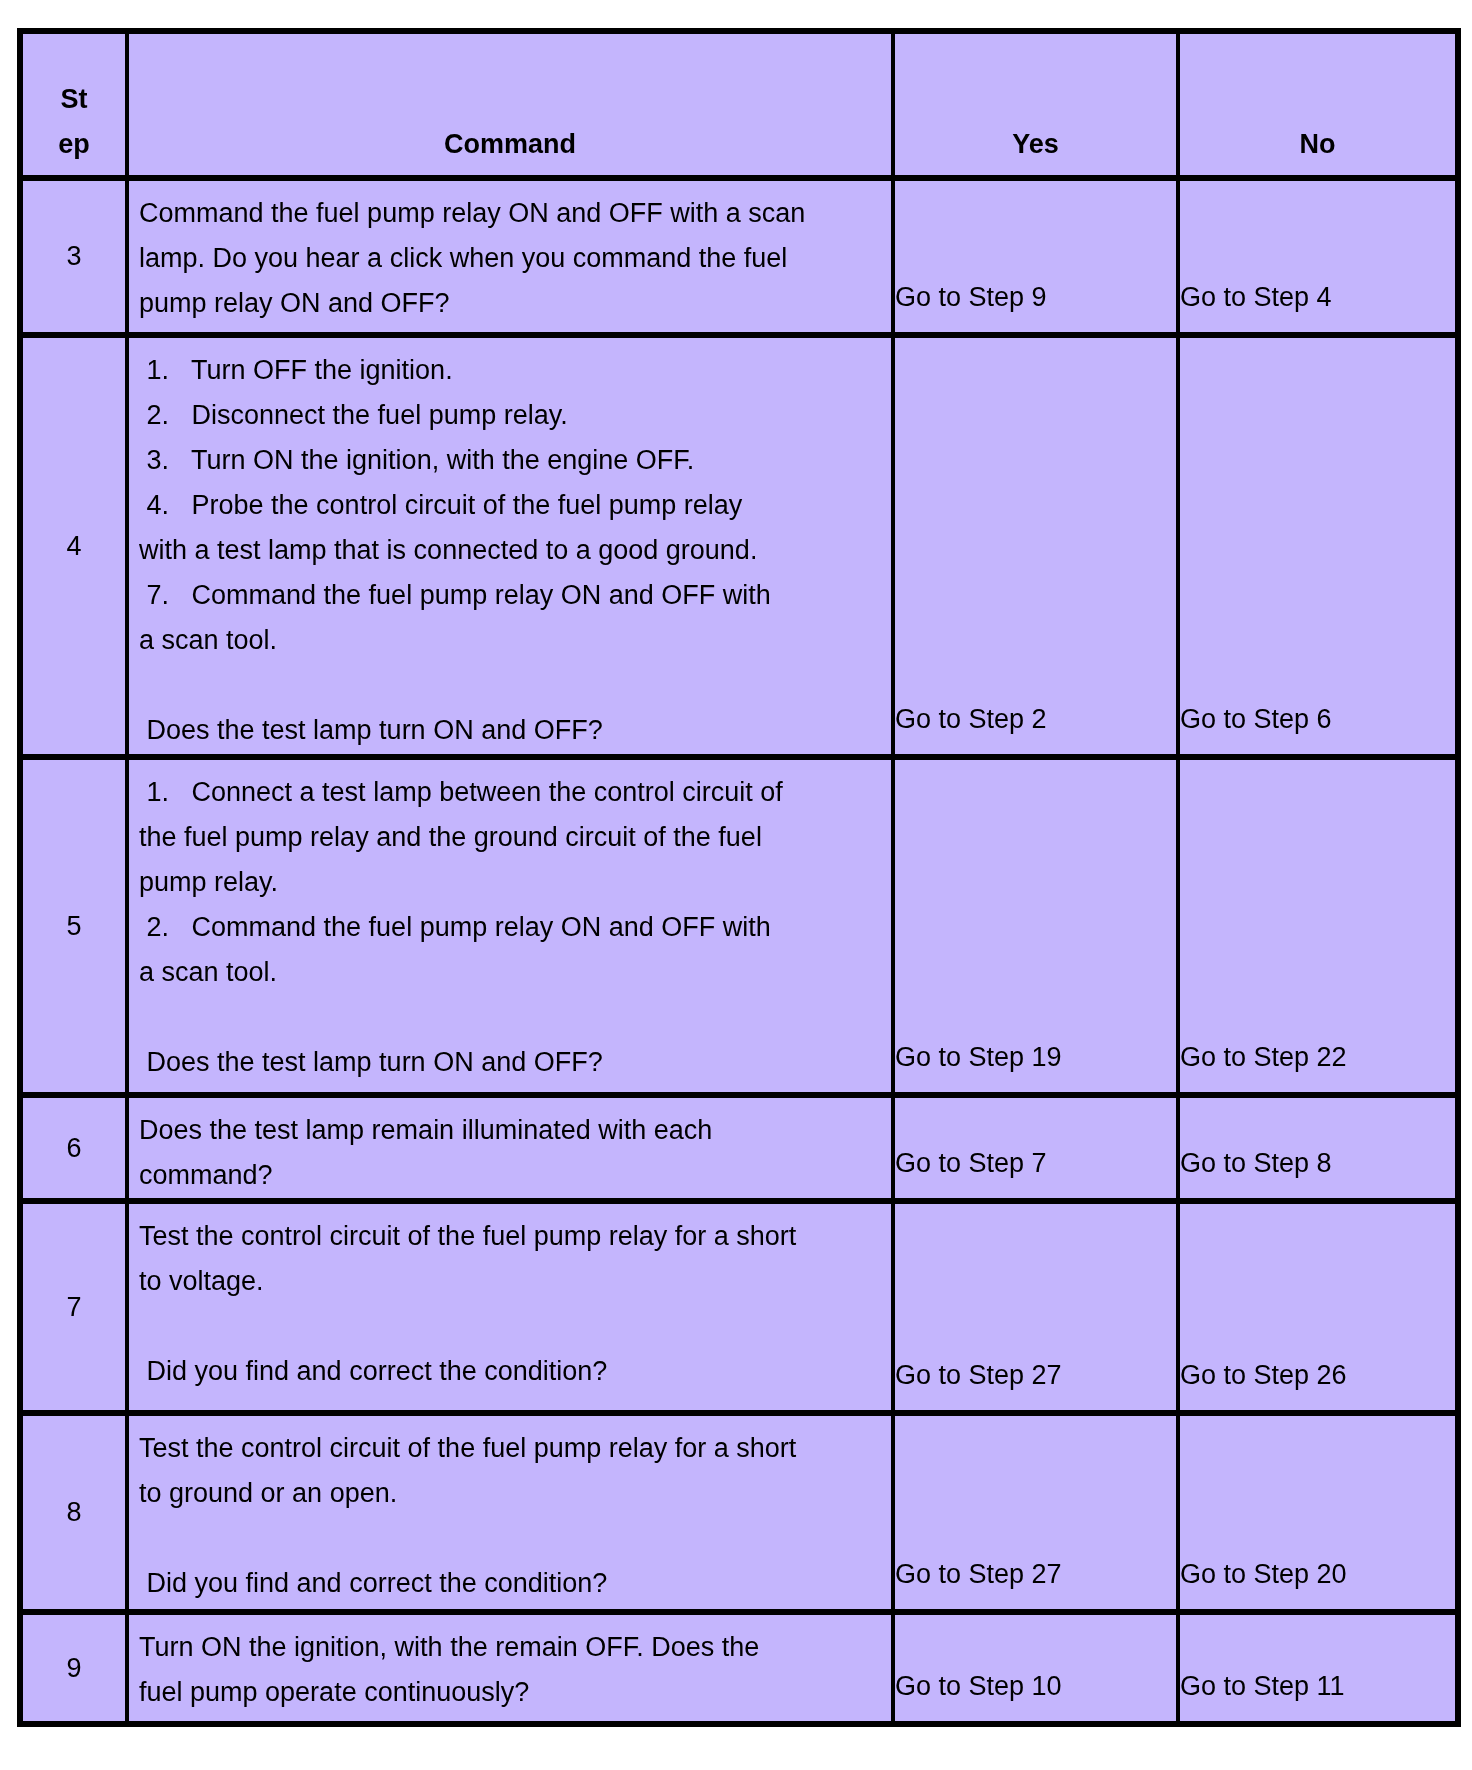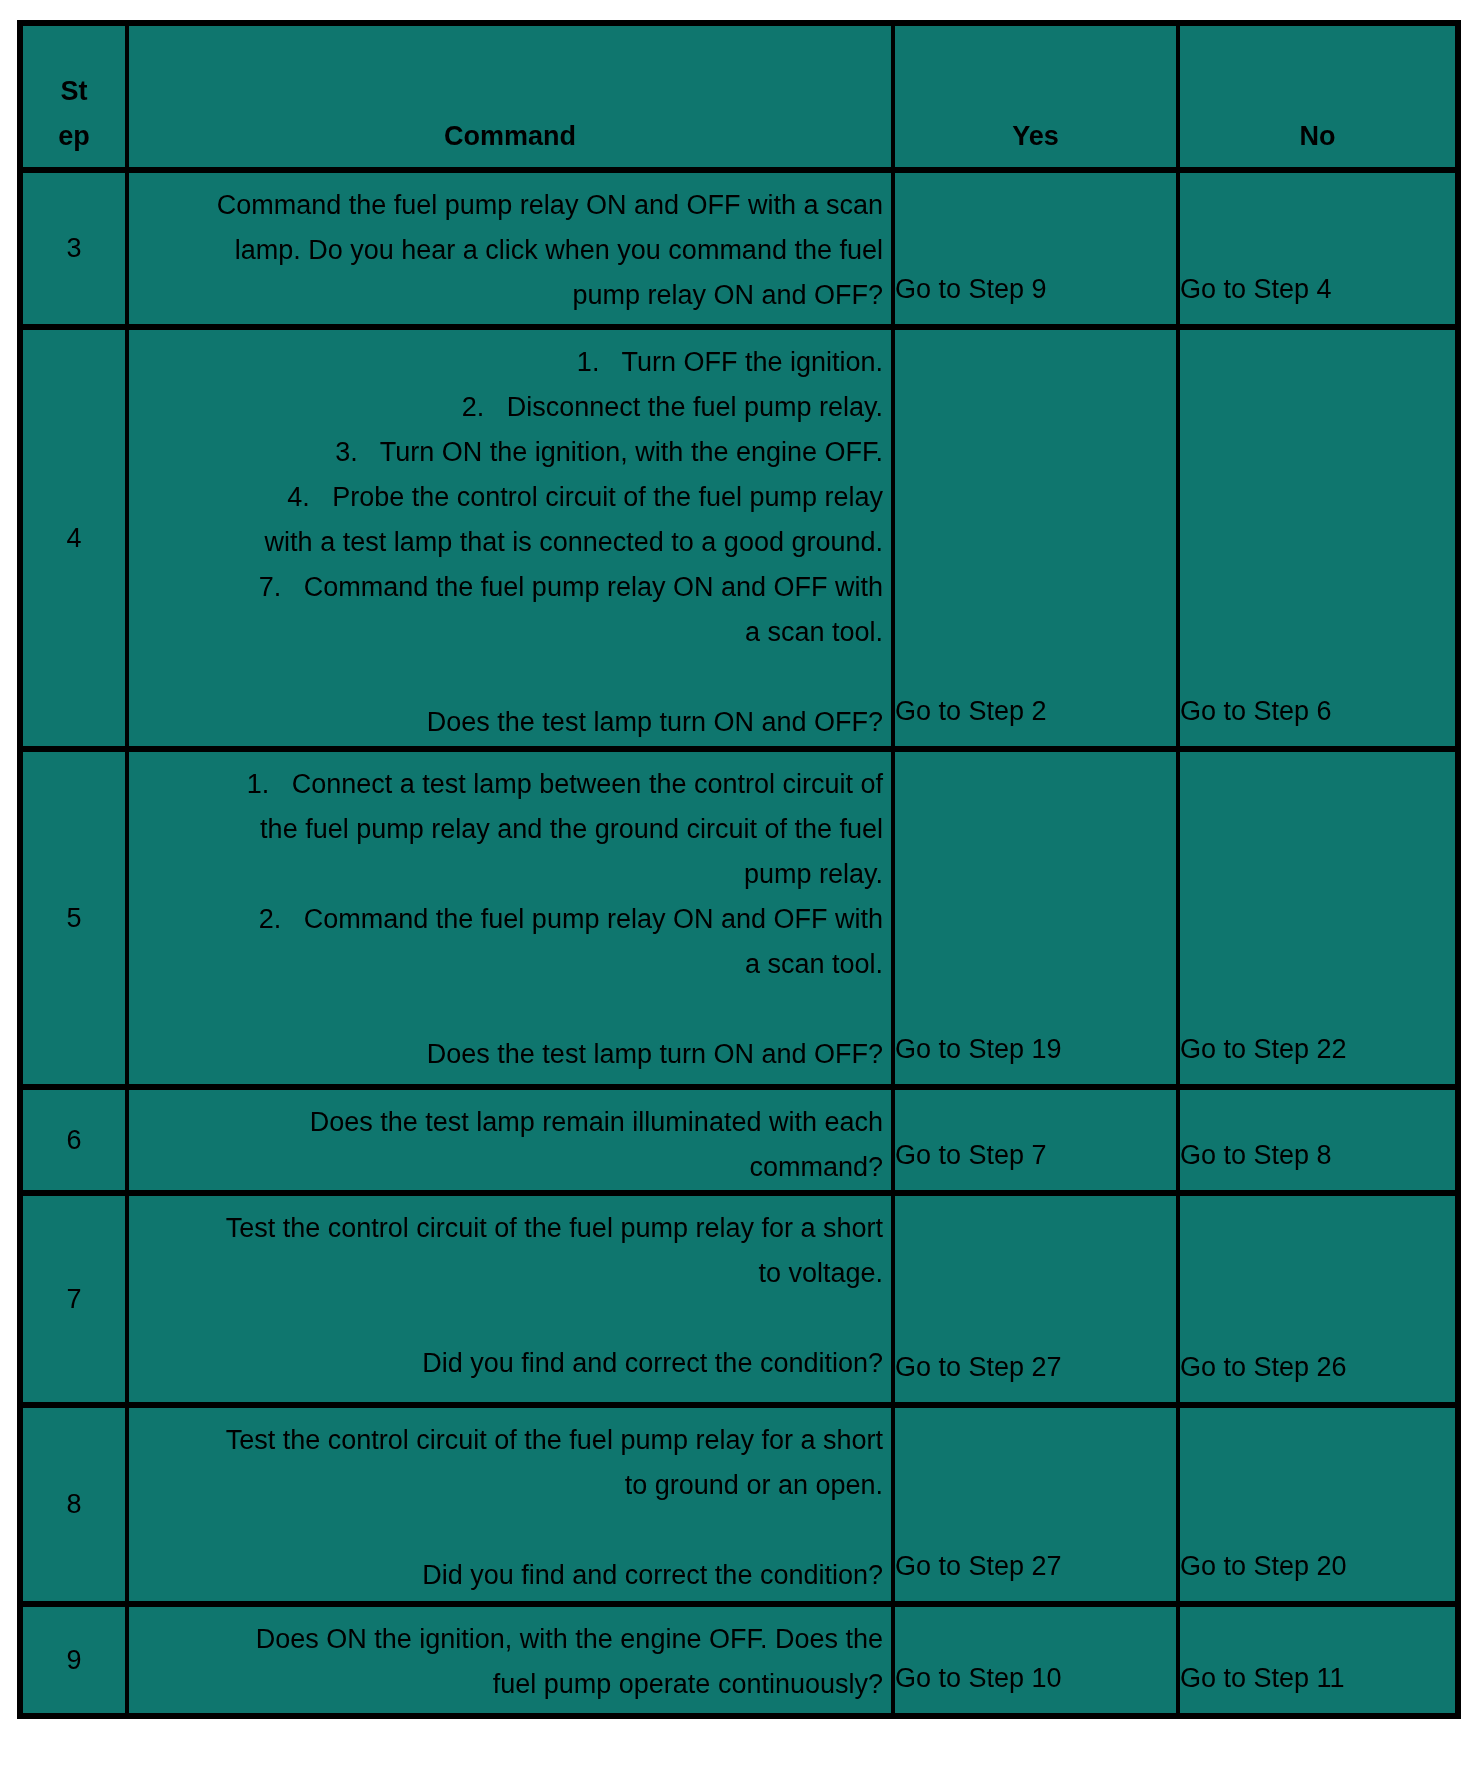--- a/index.html
+++ b/index.html
@@ -18,29 +18,29 @@
   .page {
     position: absolute;
     left: 0; top: 0;
     width: 1472px;
     height: 1770px;
     background: #ffffff;
   }
   table.diag {
     position: absolute;
     left: 17px;
-    top: 20px;
+    top: 28px;
     width: 1438px;
     border-collapse: collapse;
     table-layout: fixed;
     border-left: 6px solid #000;
     border-right: 6px solid #000;
     border-top: 6px solid #000;
     border-bottom: 6px solid #000;
-    background: #0f766e;
+    background: #c4b5fd;
   }
   th, td {
     border-left: 4px solid #000;
     border-right: 4px solid #000;
     border-top: 6px solid #000;
     border-bottom: 6px solid #000;
     font-size: 27px;
     color: #000;
     overflow: hidden;
   }
@@ -62,21 +62,21 @@
   tr.r7 { height: 212px; }
   tr.r8 { height: 199px; }
   tr.r9 { height: 112px; }
   td.step {
     text-align: center;
     vertical-align: middle;
     line-height: 45px;
     padding: 0;
   }
   td.action {
-    text-align: right;
+    text-align: left;
     vertical-align: top;
     padding: 10px 8px 0 10px;
   }
   td.action .line {
     white-space: pre;
     line-height: 45px;
     font-size: 27px;
   }
   td.goto {
     vertical-align: bottom;
@@ -172,21 +172,21 @@
             <div class="line">to ground or an open.</div>
             <div class="line">&nbsp;</div>
             <div class="line"> Did you find and correct the condition?</div>
           </td>
         <td class="goto">Go to Step 27</td>
         <td class="goto">Go to Step 20</td>
       </tr>
       <tr class="r9">
         <td class="step">9</td>
         <td class="action">
-            <div class="line">Does ON the ignition, with the engine OFF. Does the</div>
+            <div class="line">Turn ON the ignition, with the remain OFF. Does the</div>
             <div class="line">fuel pump operate continuously?</div>
           </td>
         <td class="goto">Go to Step 10</td>
         <td class="goto">Go to Step 11</td>
       </tr>
     </tbody>
   </table>
 </div>
 
 </body></html>

